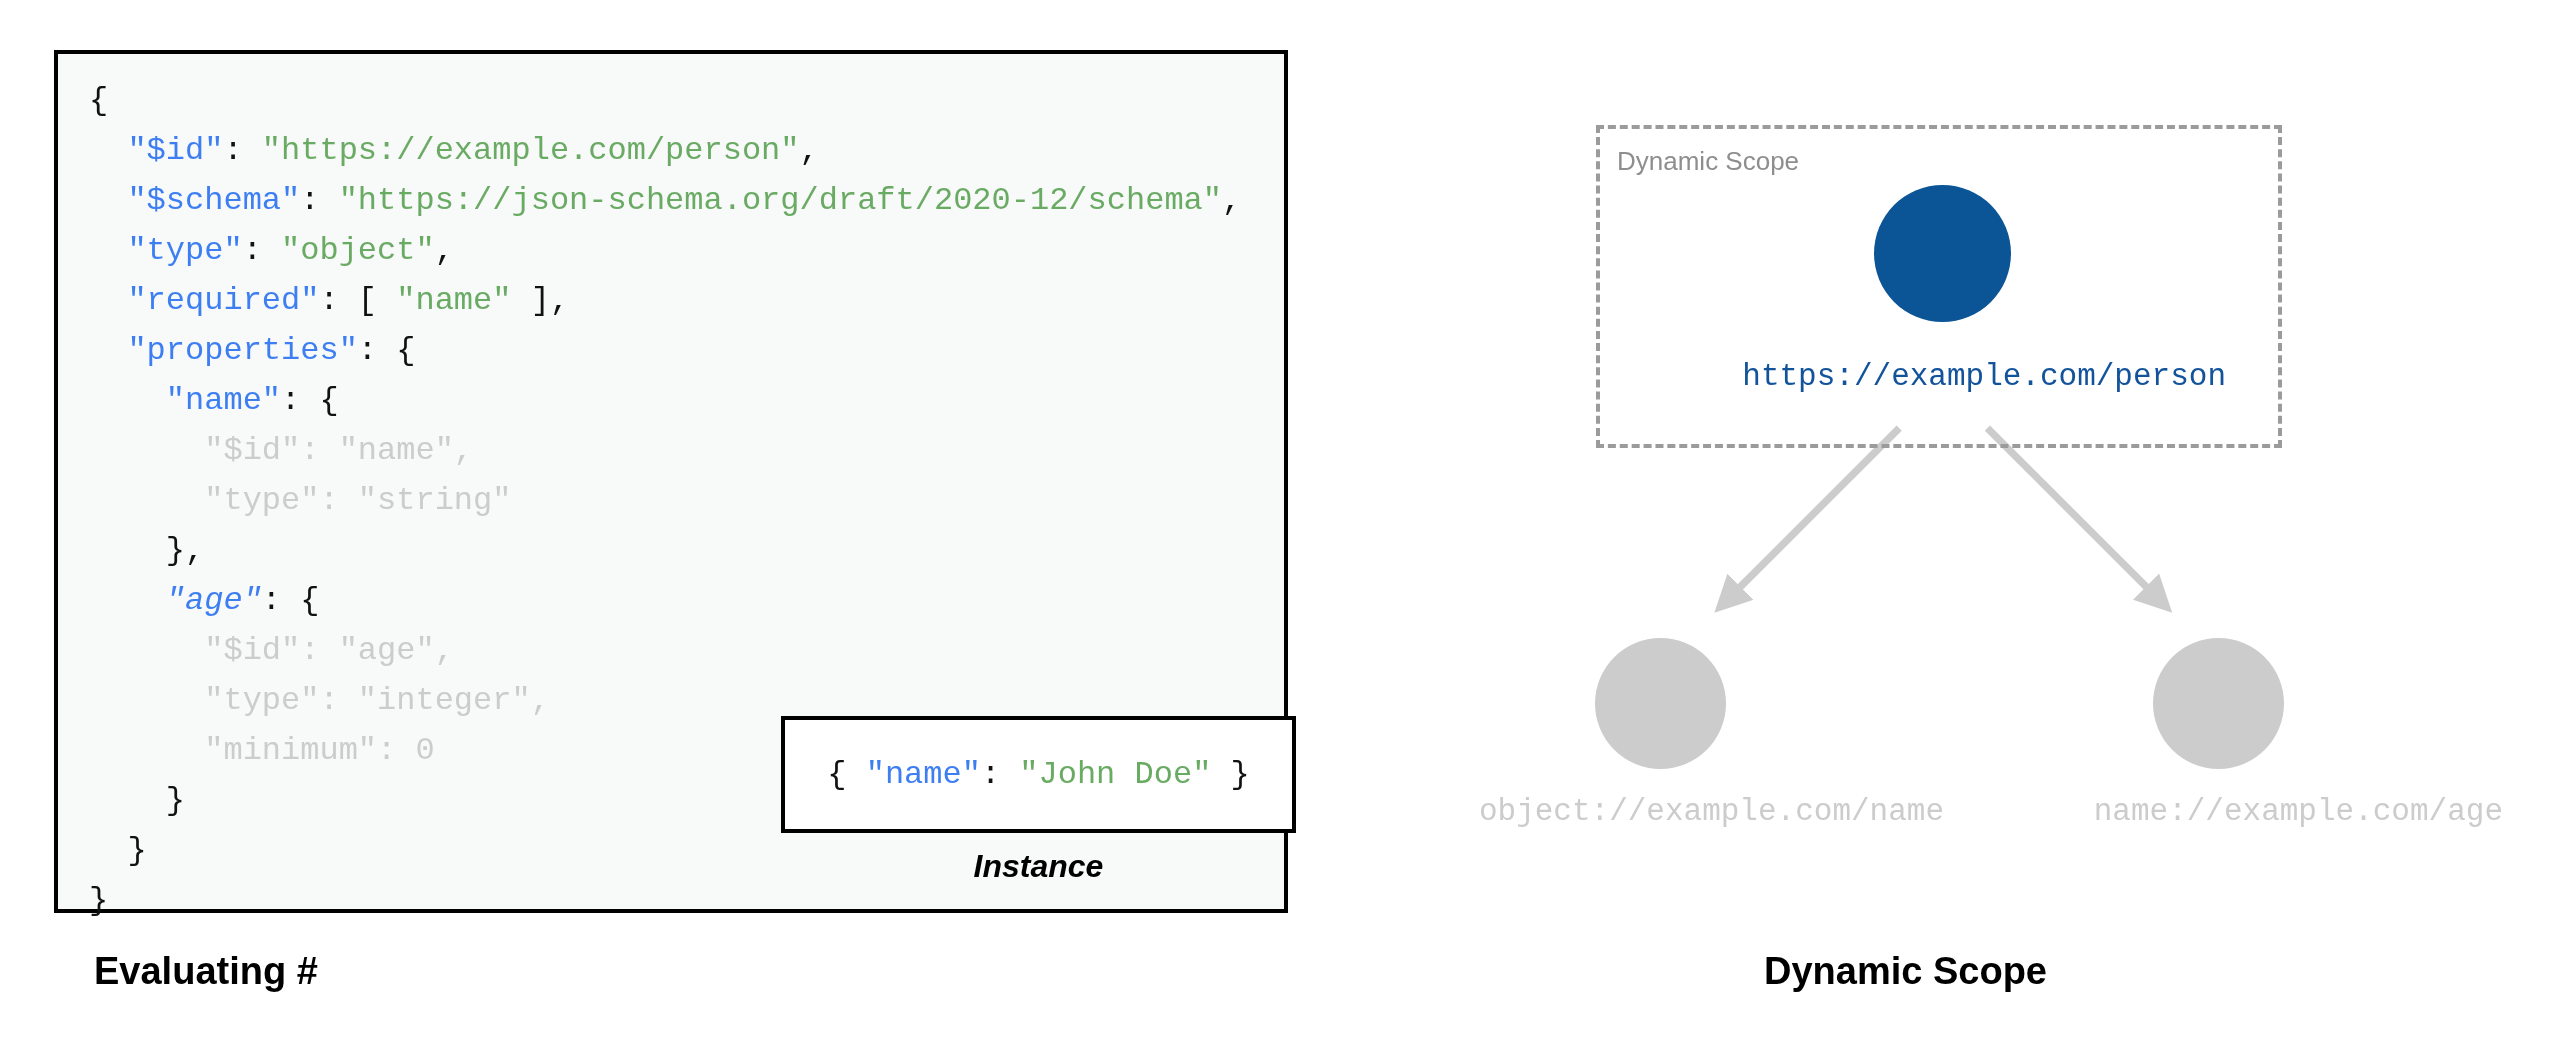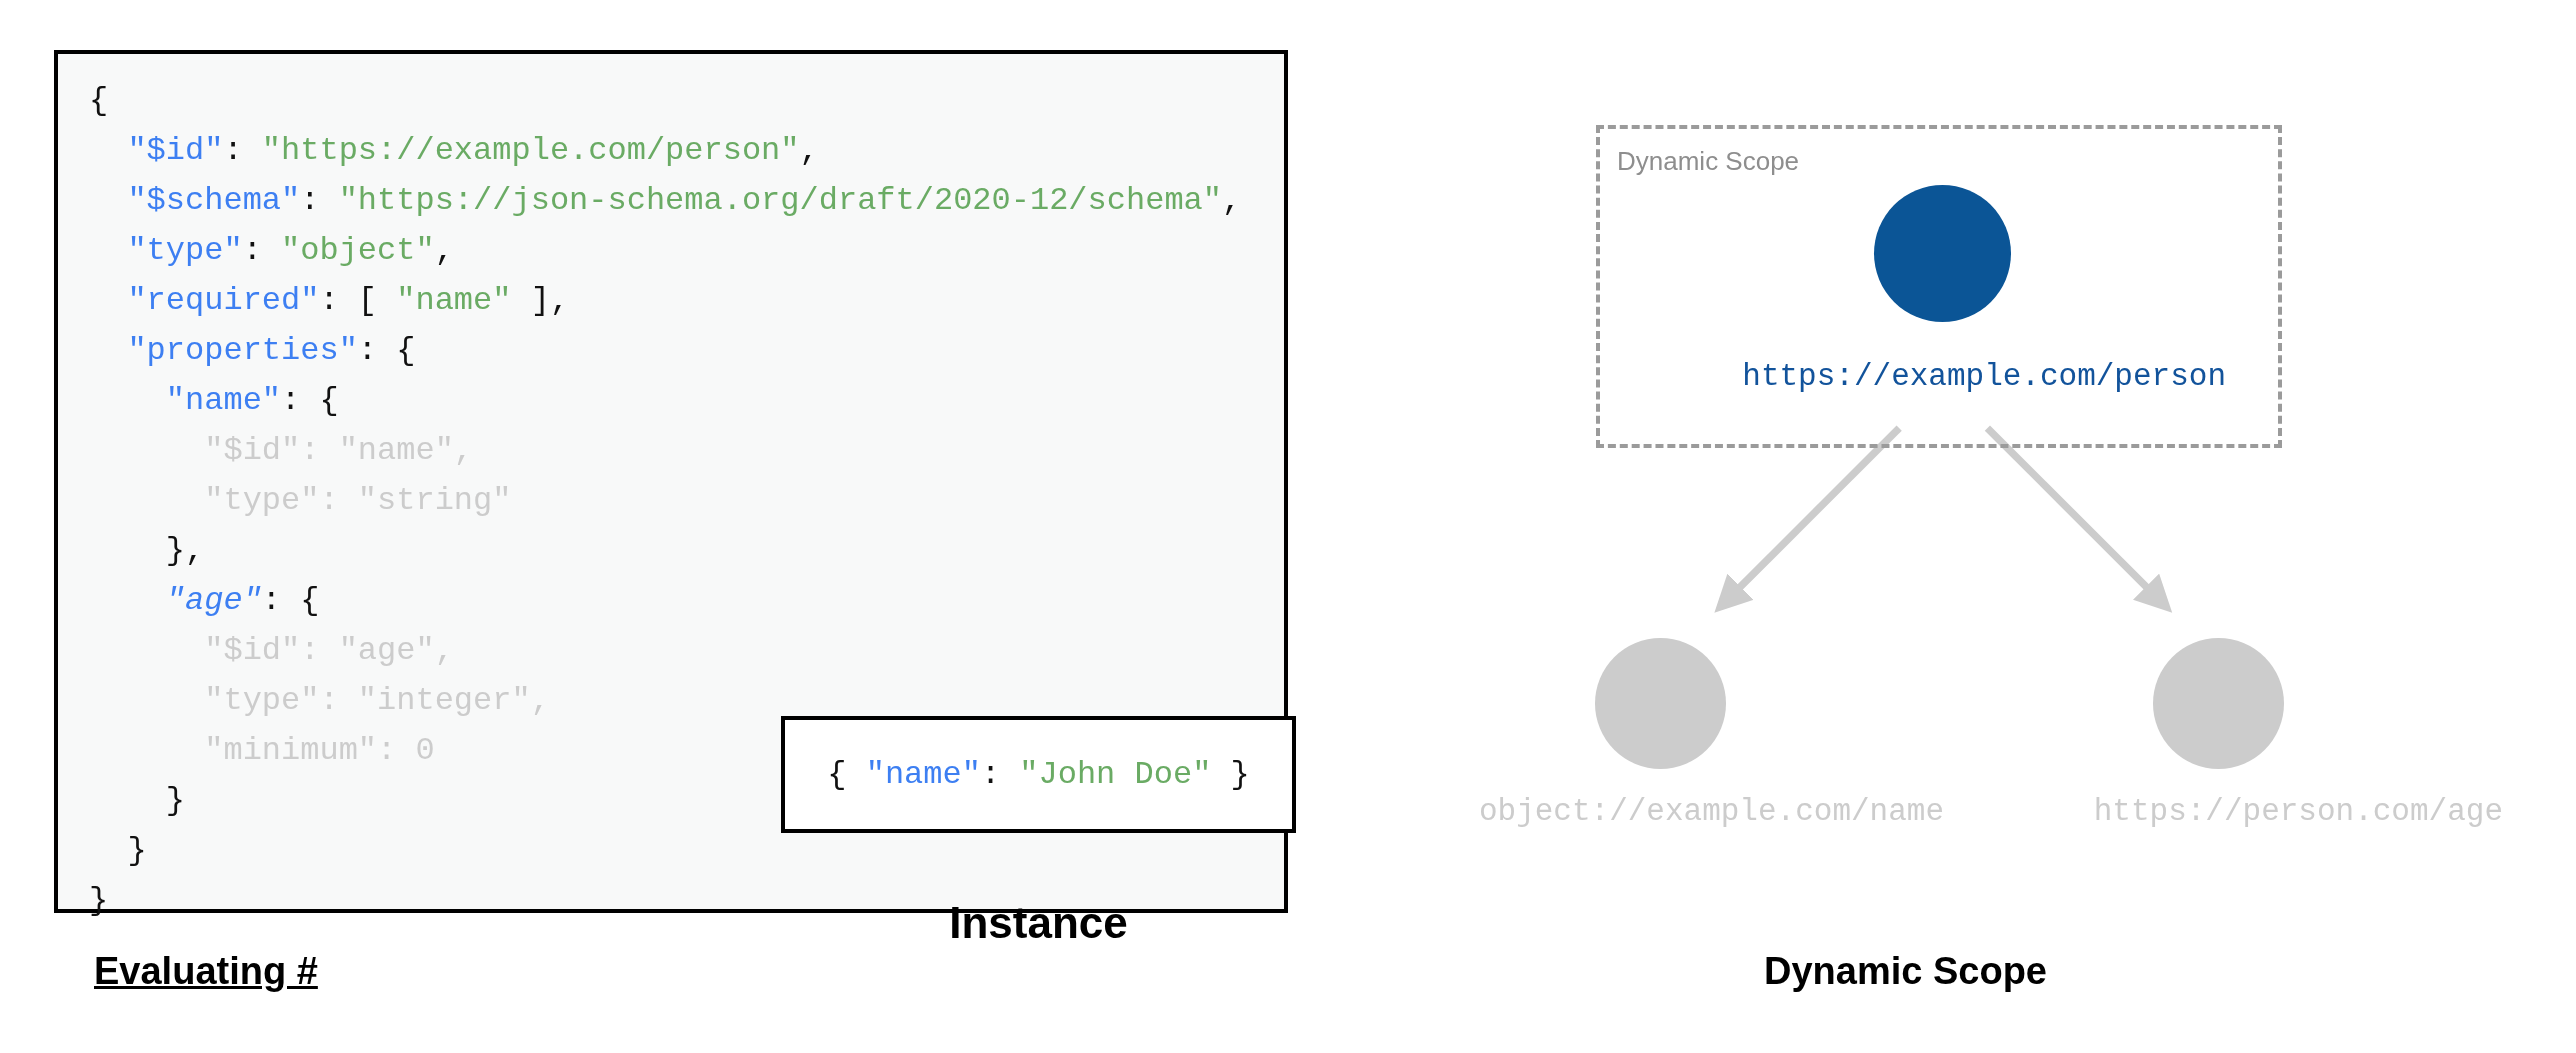--- a/index.html
+++ b/index.html
@@ -27,31 +27,32 @@
   #instance-box{
     position:absolute;left:723px;top:662px;width:515px;height:117px;
     box-sizing:border-box;border:4px solid #000000;background:#ffffff;
     display:flex;align-items:center;justify-content:center;
   }
   #instance-code{
     font-family:"Liberation Mono","DejaVu Sans Mono",monospace;
     font-size:32px;white-space:pre;color:#111111;
   }
   #instance-caption{
-    position:absolute;left:723px;top:844px;width:515px;text-align:center;
-    font-size:44px;font-weight:bold;color:#000000;
+    position:absolute;left:723px;top:794px;width:515px;text-align:center;
+    font-size:32px;font-weight:bold;color:#000000;
     font-family:"Liberation Sans",sans-serif;
+    font-style:italic;
   }
 
   
   .fig-caption{
     position:absolute;font-size:38px;font-weight:bold;color:#000000;
     font-family:"Liberation Sans",sans-serif;white-space:nowrap;
   }
-  #caption-left{left:94px;top:950px;text-decoration:underline;}
+  #caption-left{left:94px;top:950px;}
   #caption-right{left:1764px;top:950px;}
 
   
   #diagram{position:absolute;left:1310px;top:0px;width:1266px;height:1053px;}
 
   #scope-box{
     position:absolute;left:286px;top:125px;width:686px;height:323px;
     box-sizing:border-box;border:4px dashed #9b9b9b;background:transparent;
   }
   #scope-box-label{
@@ -105,17 +106,17 @@
   <div id="scope-box"></div>
   <div id="scope-box-label">Dynamic Scope</div>
 
   <div class="node-circle" id="node-root"></div>
   <div class="node-label" id="label-root">https://example.com/person</div>
 
   <div class="node-circle" id="node-name"></div>
   <div class="node-label" id="label-name">object://example.com/name</div>
 
   <div class="node-circle" id="node-age"></div>
-  <div class="node-label" id="label-age">https://person.com/age</div>
+  <div class="node-label" id="label-age">name://example.com/age</div>
 </div>
 
 <div class="fig-caption" id="caption-right">Dynamic Scope</div>
 
 
 </body></html>

